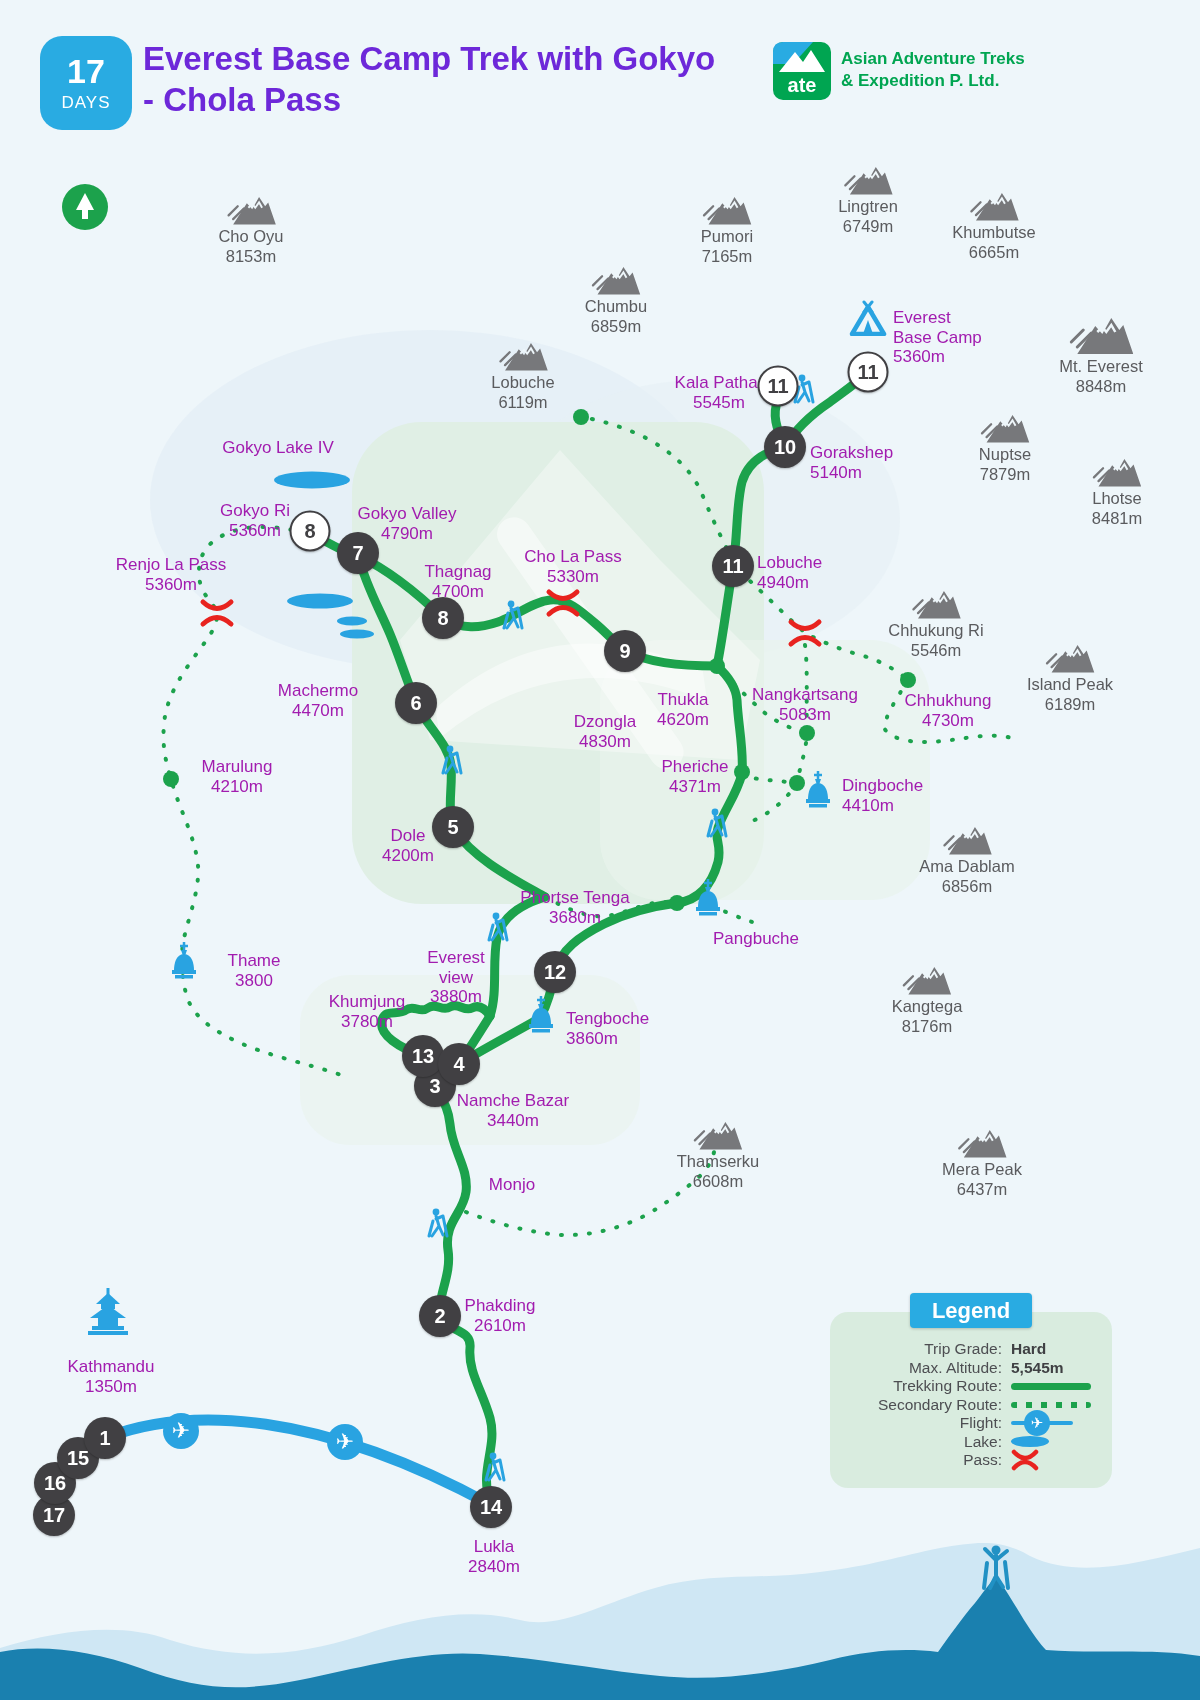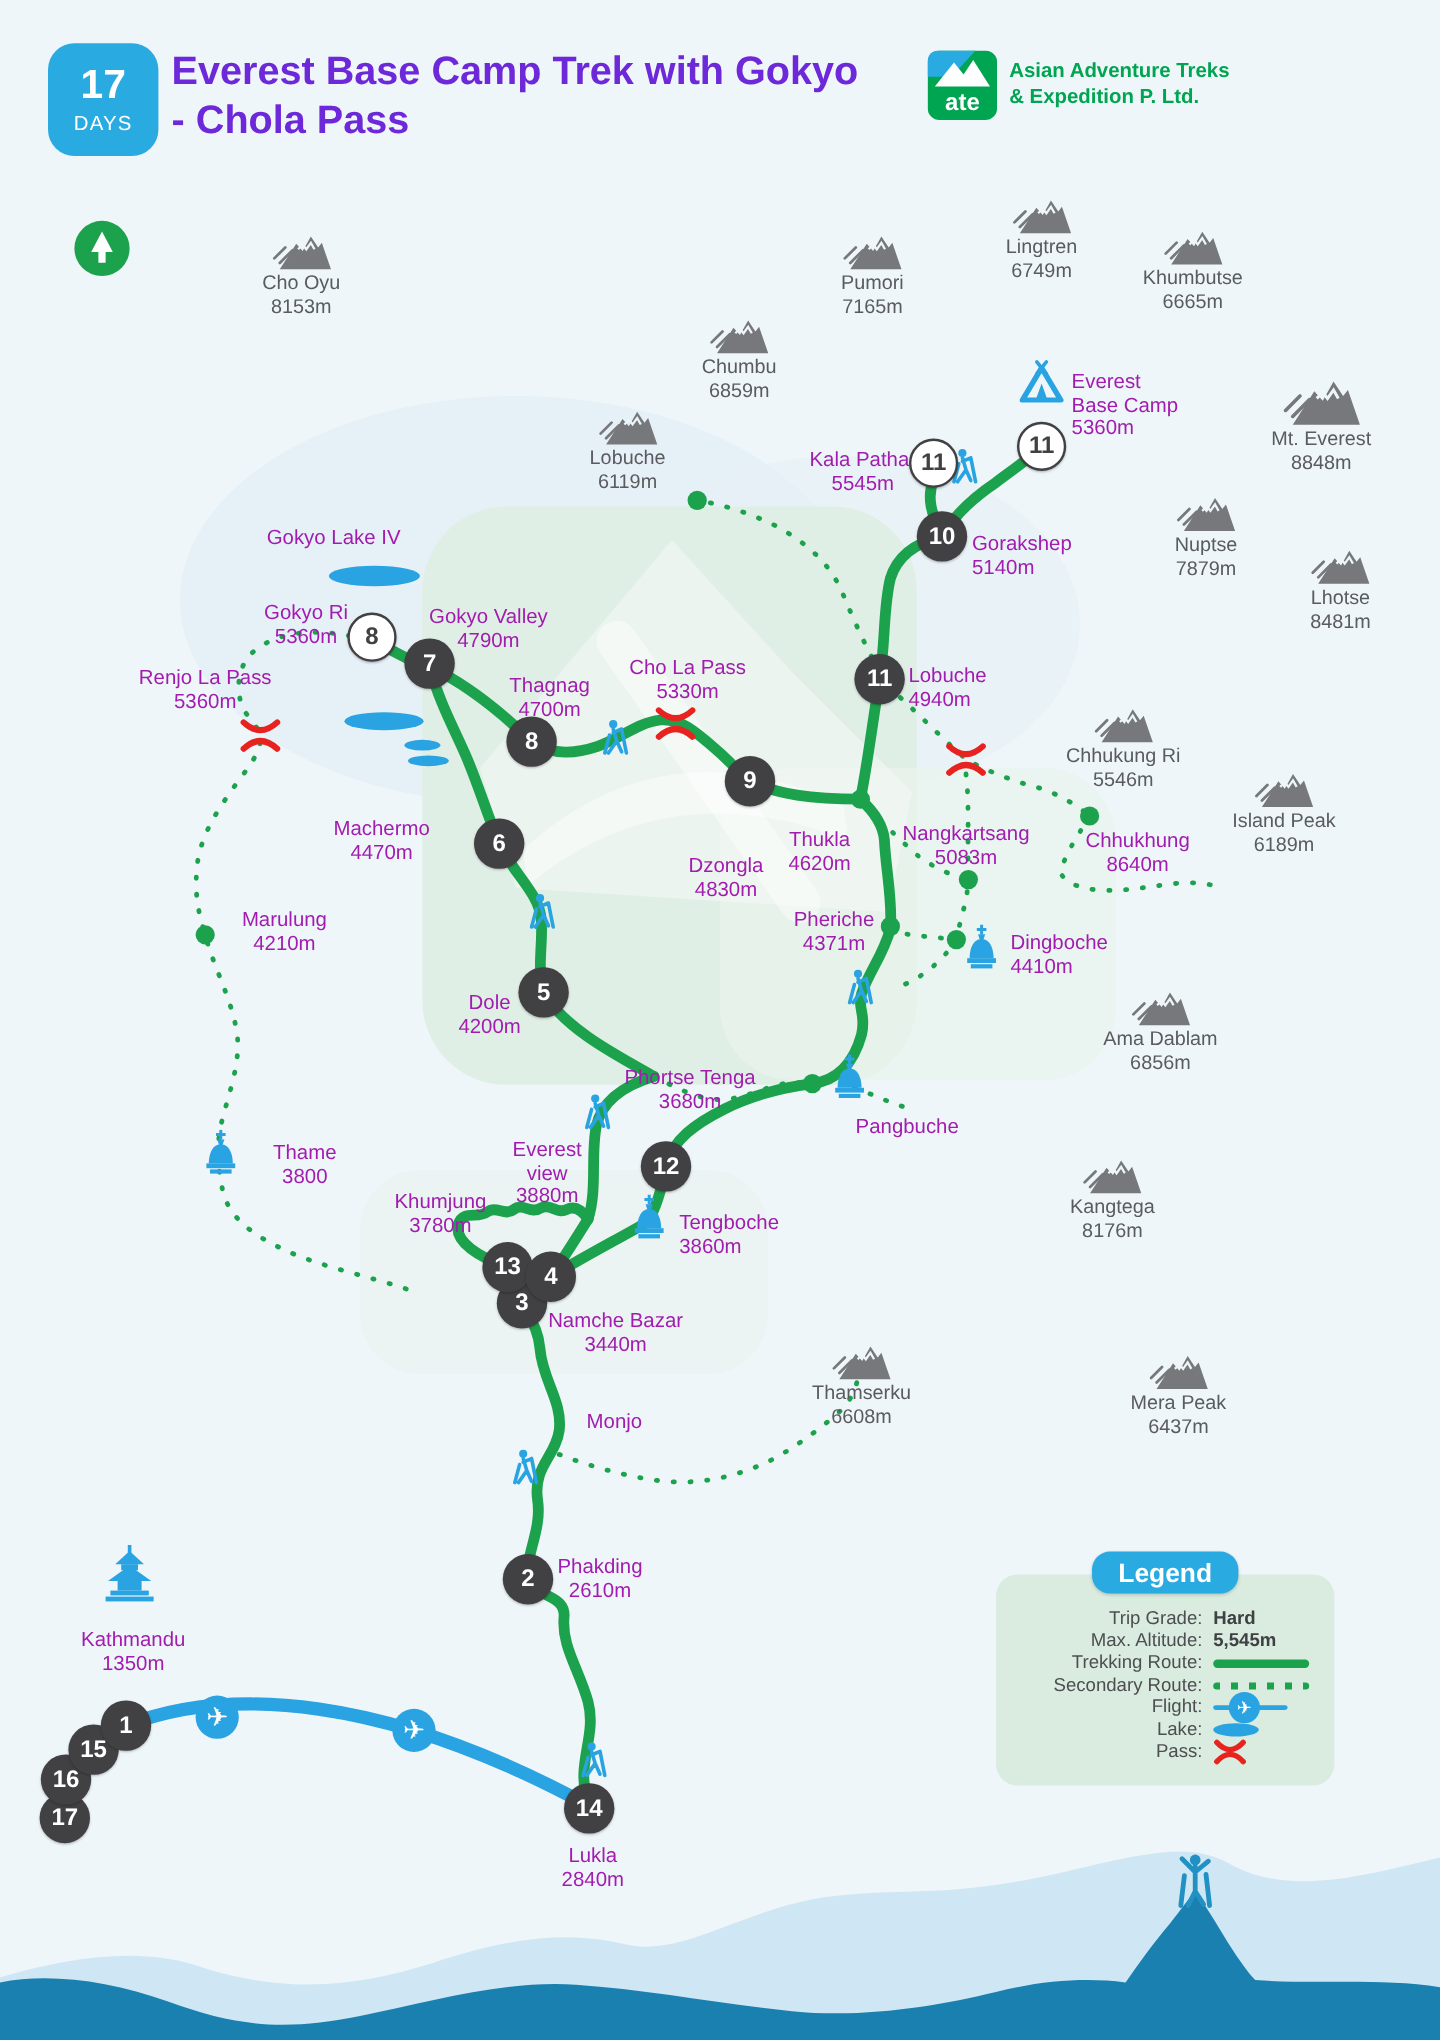--- a/index.html
+++ b/index.html
@@ -24,21 +24,21 @@
   .mountain svg{display:block;margin:0 auto 1px auto;}
   .marker{position:absolute;width:42px;height:42px;border-radius:50%;background:#414043;color:#fff;
     font-size:20px;font-weight:bold;display:flex;align-items:center;justify-content:center;
     transform:translate(-50%,-50%);box-shadow:0 1px 2px rgba(0,0,0,.25);}
   .marker.light{background:#fff;color:#414043;border:2.5px solid #414043;width:37px;height:37px;}
   .map-icon{position:absolute;transform:translate(-50%,-50%);}
   
   .legend-box{position:absolute;left:830px;top:1312px;width:282px;height:176px;background:#d9ecdf;
     border-radius:18px;}
   .legend-pill{position:absolute;left:50%;top:-19px;transform:translateX(-50%);width:122px;height:35px;
-    background:#29abe2;border-radius:15px;color:#fff;font-size:22px;font-weight:bold;display:flex;
+    background:#29abe2;border-radius:4px;color:#fff;font-size:22px;font-weight:bold;display:flex;
     align-items:center;justify-content:center;box-shadow:0 1px 3px rgba(0,0,0,.2);}
   .legend-rows{position:absolute;left:0;top:28px;width:100%;}
   .legend-row{display:flex;align-items:center;height:18.5px;font-size:15.5px;}
   .legend-row .lab{width:172px;text-align:right;color:#4d4e52;}
   .legend-row .val{margin-left:9px;font-weight:bold;color:#3f4043;display:flex;align-items:center;}
   .sw-line{width:80px;height:7px;background:#1ca24c;border-radius:4px;}
   .sw-dash{width:80px;height:6px;border-radius:3px;
     background:repeating-linear-gradient(90deg,#1ca24c 0 6px,transparent 6px 15px);}
   .sw-lake{width:38px;height:11px;background:#29a3e1;border-radius:50%;}
   .sw-flight{position:relative;width:62px;height:20px;}
@@ -311,21 +311,21 @@
       <div class="place" style="left: 237px; top: 757px;">
         <div>Marulung</div>
         <div>4210m</div>
       </div>
       <div class="place" style="left: 805px; top: 685px;">
         <div>Nangkartsang</div>
         <div>5083m</div>
       </div>
       <div class="place" style="left: 948px; top: 691px;">
         <div>Chhukhung</div>
-        <div>8640m</div>
+        <div>4730m</div>
       </div>
       <div class="place" style="left: 695px; top: 757px;">
         <div>Pheriche</div>
         <div>4371m</div>
       </div>
       <div class="place left" style="left: 842px; top: 776px;">
         <div>Dingboche</div>
         <div>4410m</div>
       </div>
       <div class="place" style="left: 408px; top: 826px;">

